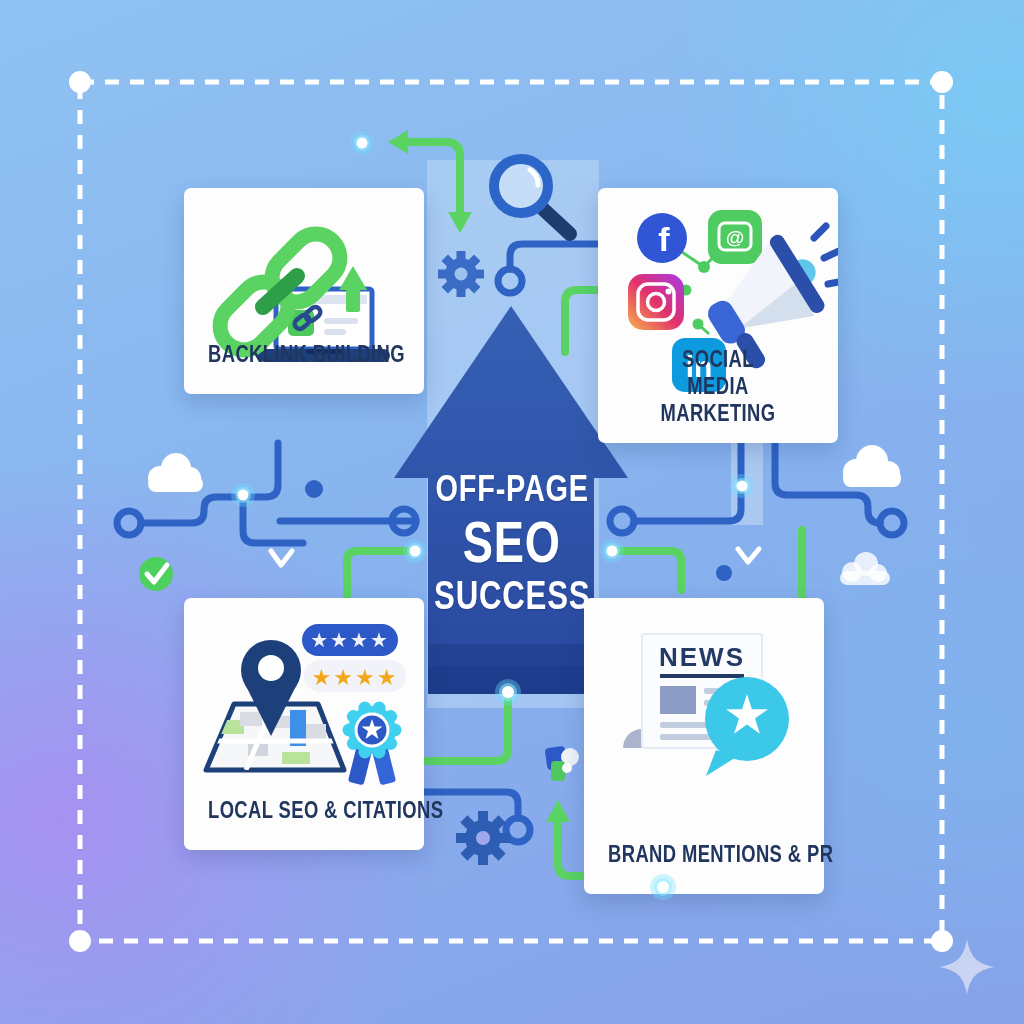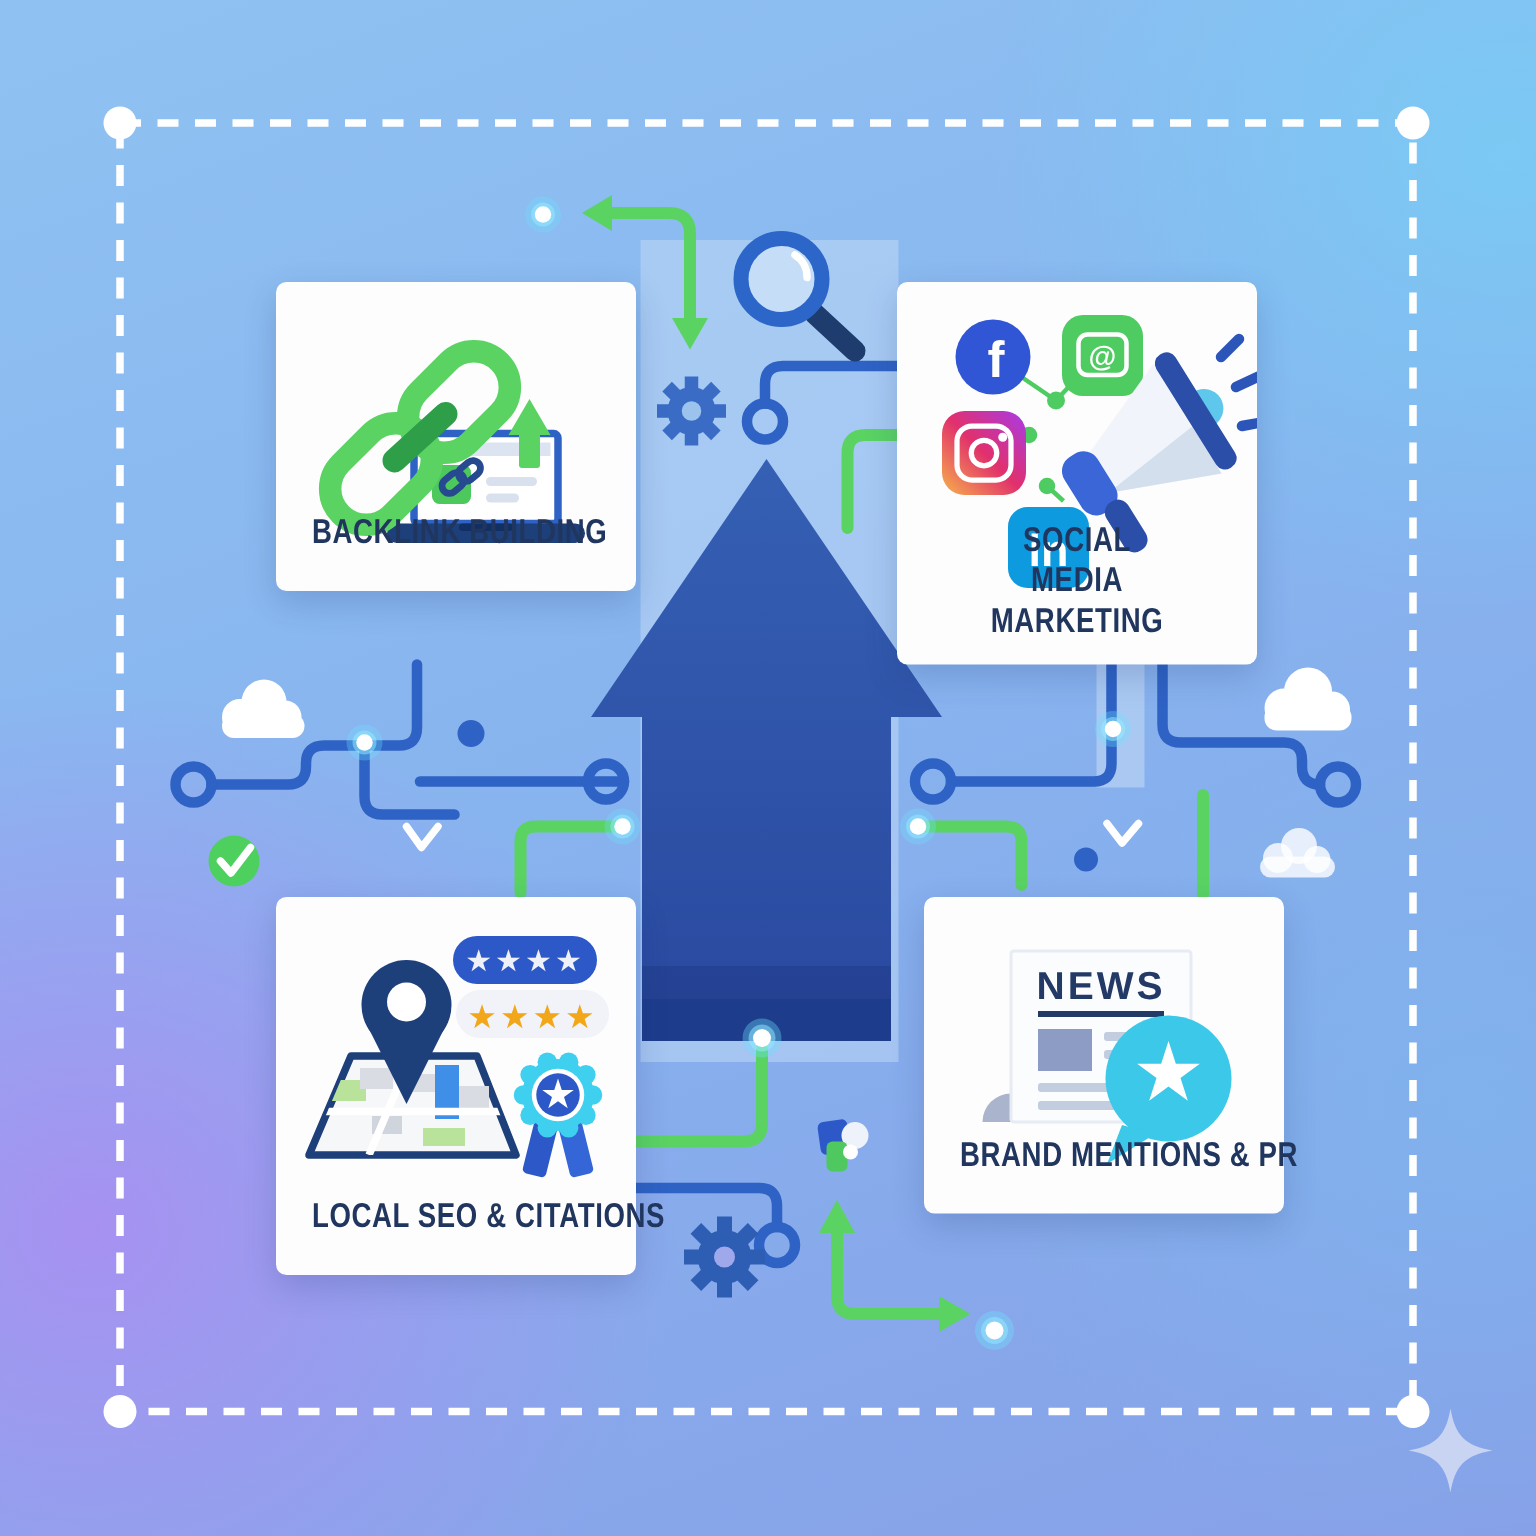--- a/index.html
+++ b/index.html
@@ -192,20 +192,25 @@
         <circle cx="612" cy="551" r="5.5" fill="#fff"></circle>
       <circle cx="508" cy="692" r="13" fill="rgba(110,225,255,.35)"></circle>
         <circle cx="508" cy="692" r="9" fill="rgba(150,235,255,.5)"></circle>
         <circle cx="508" cy="692" r="6" fill="#fff"></circle>
       <circle cx="663" cy="887" r="13" fill="rgba(110,225,255,.35)"></circle>
         <circle cx="663" cy="887" r="9" fill="rgba(150,235,255,.5)"></circle>
         <circle cx="663" cy="887" r="6" fill="#fff"></circle>
     </g>
   </svg>
 
+  <div class="arrow-text">
+    <div class="l1">OFF-PAGE</div>
+    <div class="l2">SEO</div>
+    <div class="l3">SUCCESS</div>
+  </div>
 
   <div class="card" style="left:184px;top:188px;height:206px">
     <svg class="art" width="240" height="200" viewBox="0 0 240 200">
       <g>
         <rect x="92" y="95" width="96" height="60" rx="3" fill="#fff" stroke="#2e62c4" stroke-width="5"></rect>
         <rect x="97" y="101" width="86" height="9" fill="#dce4f2"></rect>
         <rect x="104" y="116" width="26" height="26" rx="5" fill="#4cc85c"></rect>
         <rect x="140" y="124" width="34" height="6" rx="3" fill="#d9e0ee"></rect>
         <rect x="140" y="135" width="22" height="6" rx="3" fill="#d9e0ee"></rect>
         <g fill="none" stroke="#27498f" stroke-width="4.5">
@@ -335,21 +340,21 @@
           <circle cx="206.6" cy="112.5" r="6.5"></circle>
         </g>
         <circle cx="188" cy="126" r="17.5" fill="#fff"></circle>
         <circle cx="188" cy="126" r="14.5" fill="#2d59c8"></circle>
         <polygon fill="#fff" points="188,115 190.5,122.6 198.5,122.6 192,127.3 194.5,134.9 188,130.2 181.5,134.9 184,127.3 177.5,122.6 185.5,122.6"></polygon>
       </g>
     </svg>
     <div class="card-label">LOCAL SEO &amp; CITATIONS</div>
   </div>
 
-  <div class="card" style="left:616px;top:598px;height:211px">
+  <div class="card" style="left:584px;top:598px;height:296px">
     <svg class="art" width="240" height="200" viewBox="0 0 240 200">
       <g>
         <path d="M58,105 v20 a19,19 0 0 1 -19,19 h19 z" fill="#aab4cc"></path>
         <path d="M39,144 a19,19 0 0 1 19,-19 v19 z" fill="#aab4cc"></path>
         <rect x="58" y="30" width="120" height="114" rx="2" fill="#fbfcfe" stroke="#e6ebf4" stroke-width="2"></rect>
         <text x="118" y="62" font-size="26" font-weight="bold" fill="#233a66" text-anchor="middle" letter-spacing="2">NEWS</text>
         <rect x="76" y="70" width="84" height="4" fill="#233a66"></rect>
         <rect x="76" y="82" width="36" height="28" fill="#8d9cc4"></rect>
         <rect x="120" y="84" width="42" height="6" rx="2" fill="#c3cde0"></rect>
         <rect x="120" y="96" width="42" height="6" rx="2" fill="#c3cde0"></rect>

